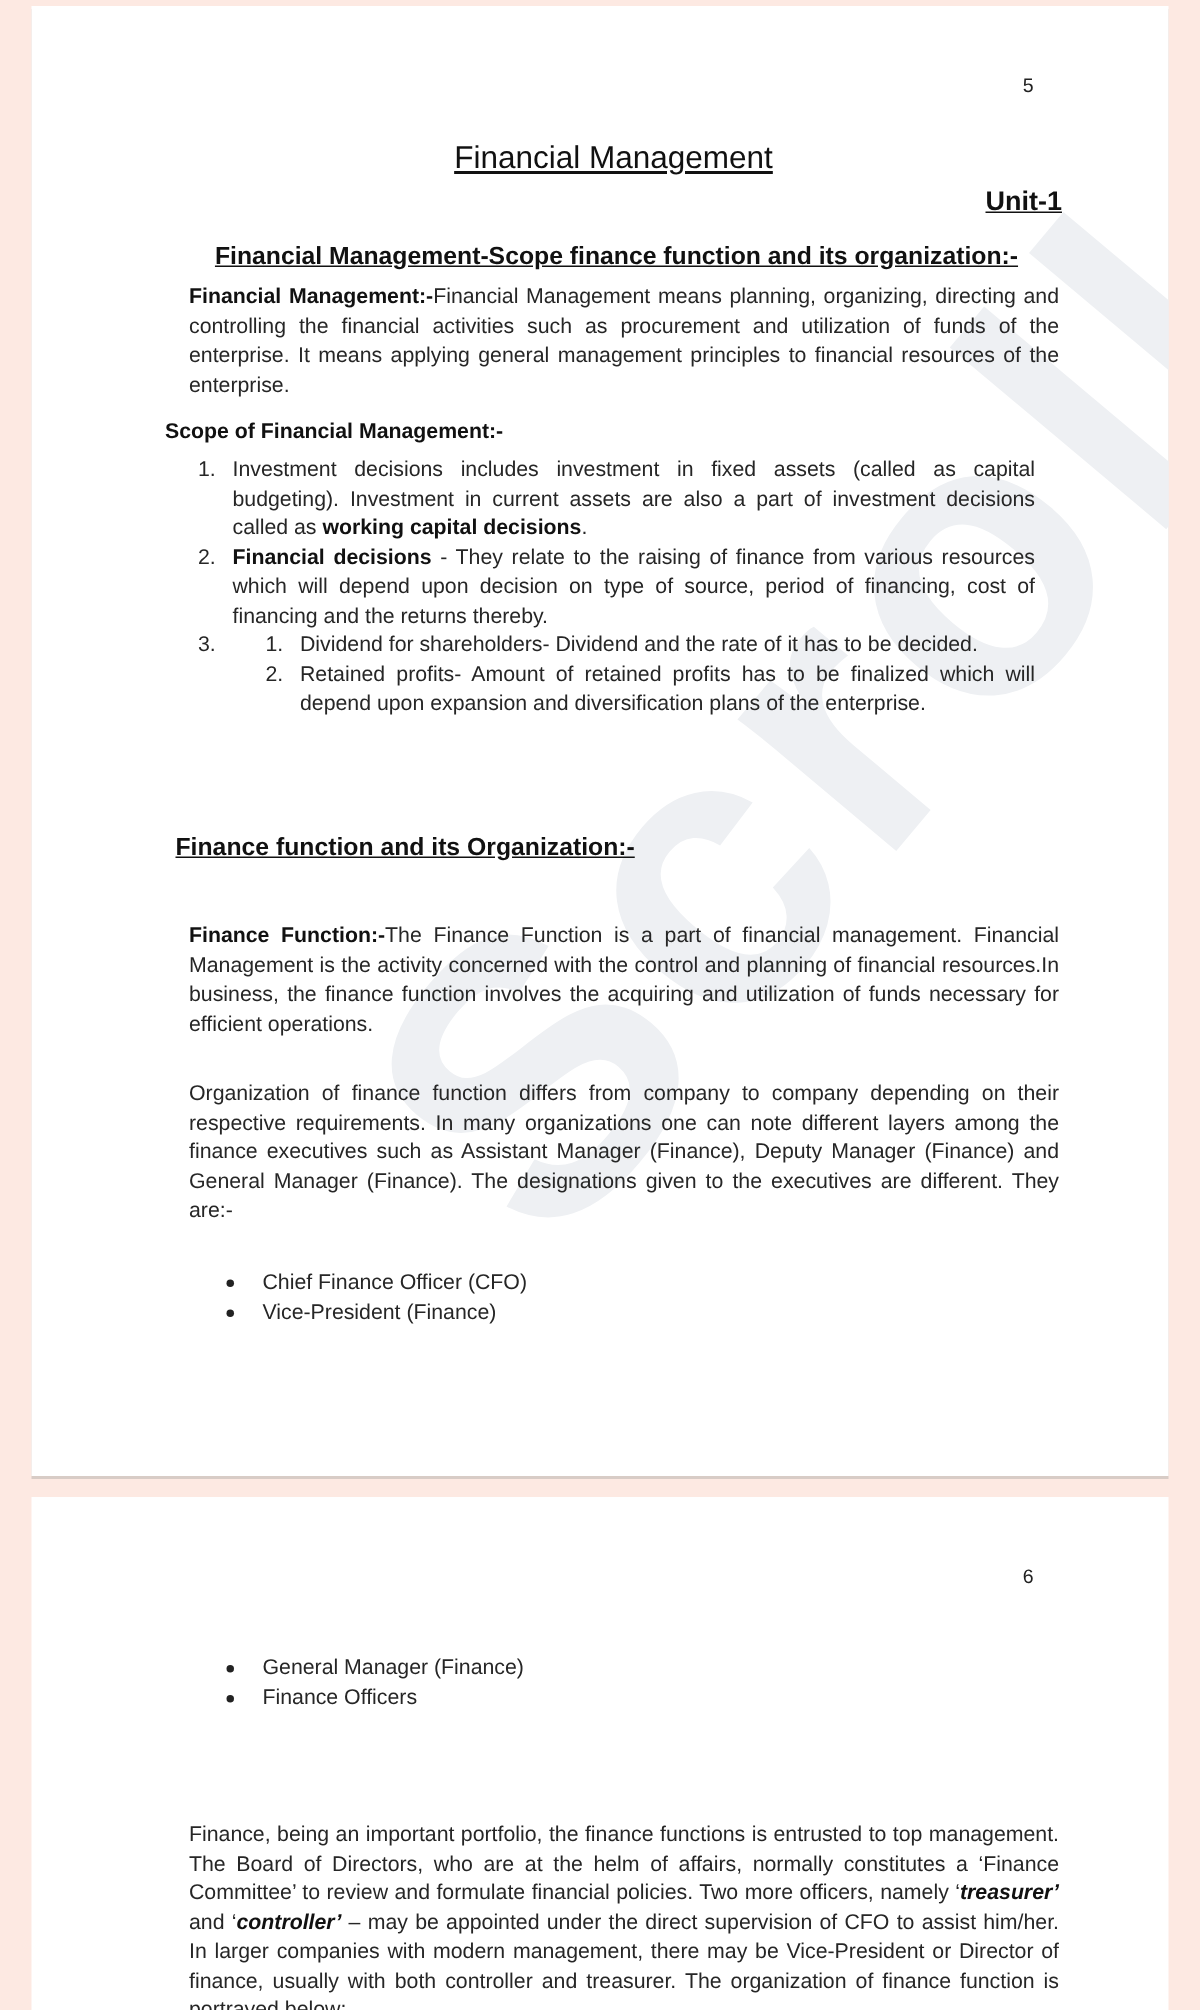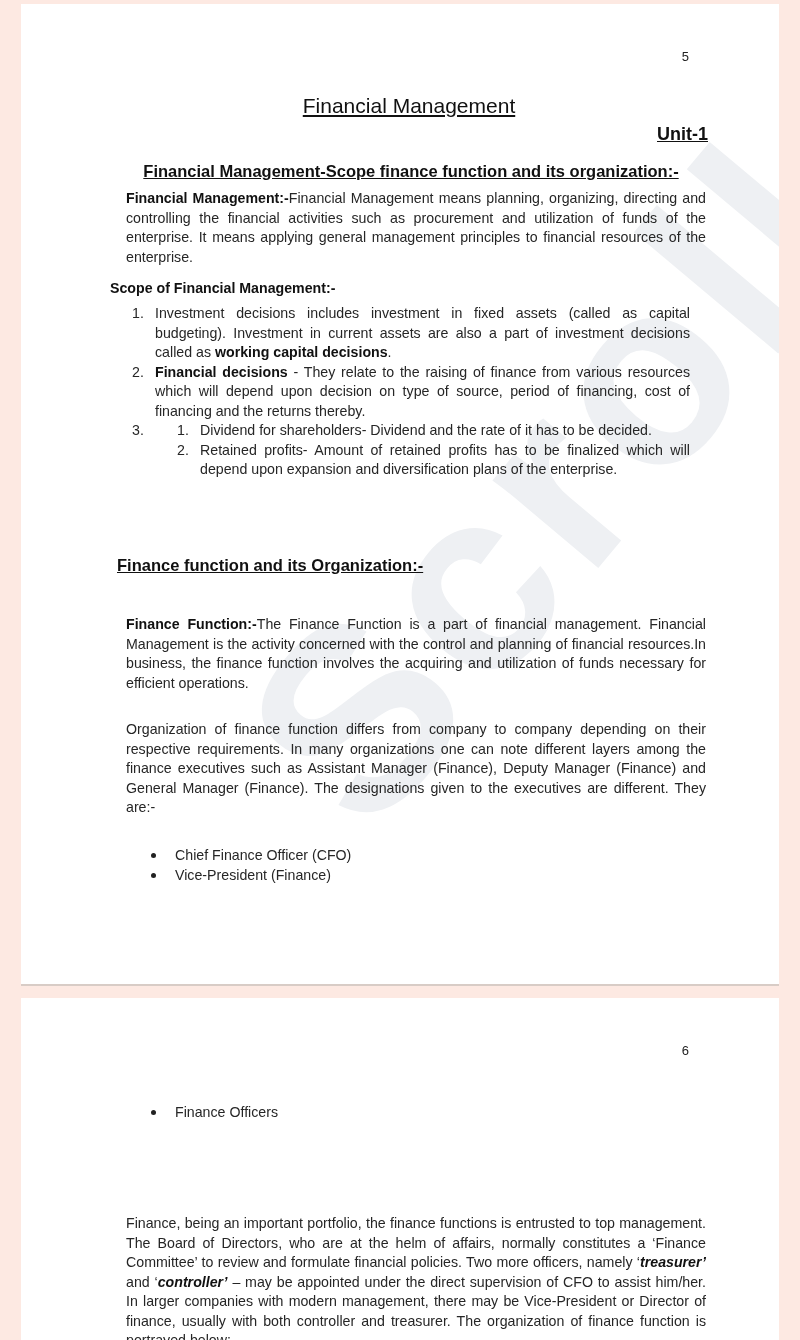--- a/index.html
+++ b/index.html
@@ -231,18 +231,19 @@
       <li>Vice-President (Finance)</li>
     </ul>
   </div>
 </div>
 
 <div class="page" id="page-2">
   <div class="page-number">6</div>
 
   <div class="content">
     <ul class="bullets" style="top:87px;">
+      <li>General Manager (Finance)</li>
       <li>Finance Officers</li>
     </ul>
 
     <p class="para" style="top:200px;"><span>Finance, being an important portfolio, the finance functions is entrusted to top management. The Board of Directors, who are at the helm of affairs, normally constitutes a ‘Finance Committee’ to review and formulate financial policies. Two more officers, namely ‘</span><span class="bi">treasurer’</span><span> and ‘</span><span class="bi">controller’</span><span> – may be appointed under the direct supervision of CFO to assist him/her. In larger companies with modern management, there may be Vice-President or Director of finance, usually with both controller and treasurer. The organization of finance function is portrayed below:</span></p>
   </div>
 </div>
 
 </body></html>

